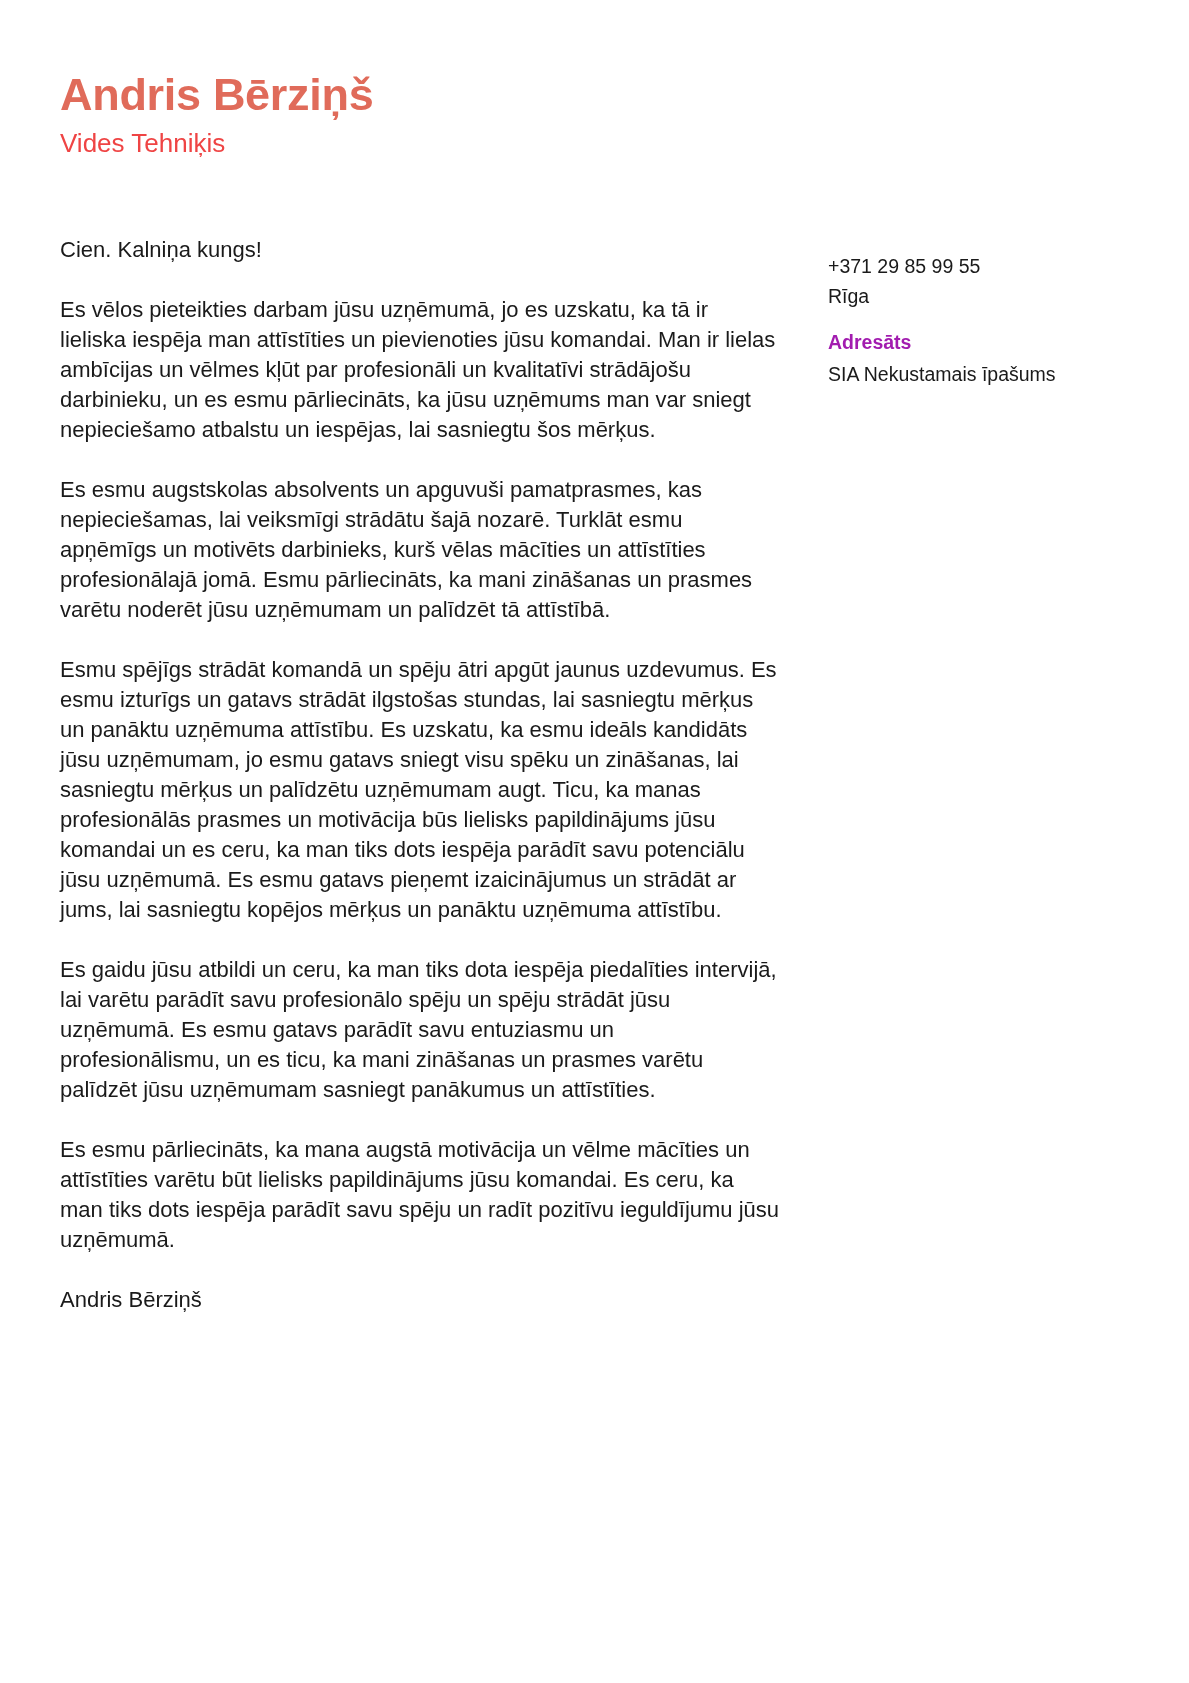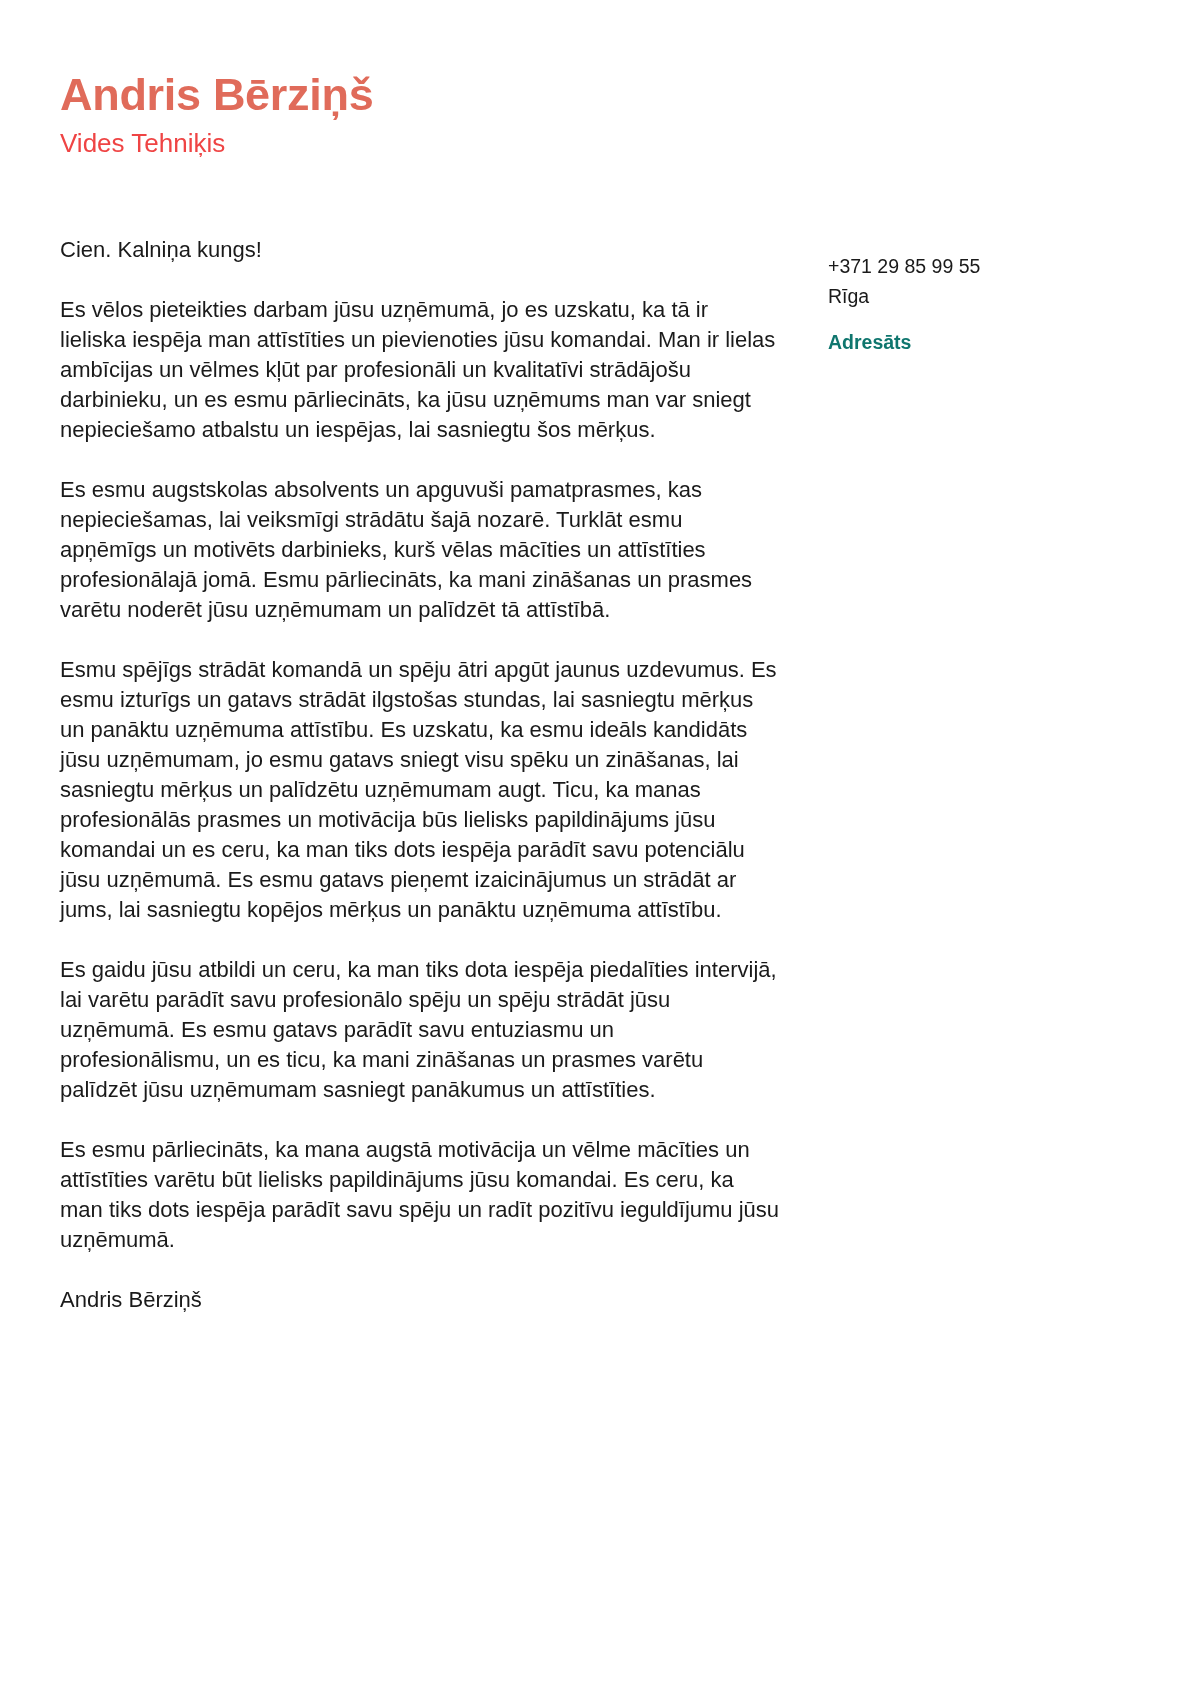--- a/index.html
+++ b/index.html
@@ -6,21 +6,21 @@
   body { width: 1189px; height: 1683px; position: relative; overflow: hidden;
          font-family: "Liberation Sans", "DejaVu Sans", sans-serif; color: #1a1a1a; }
   .name { position: absolute; left: 60px; top: 68px; font-size: 45px; font-weight: bold;
           color: #E06B5A; letter-spacing: -0.3px; margin: 0; line-height: 54px; }
   .title { position: absolute; left: 60px; top: 126px; font-size: 26px; color: #ef4444; margin: 0; line-height: 34px; }
   .letter { position: absolute; left: 60px; top: 207px; width: 720px; font-size: 22px; line-height: 30px; margin-top: 28px; }
   .letter p { margin: 0 0 30px 0; }
   .letter .closing { margin: 0; }
   .side { position: absolute; left: 828px; top: 207px; width: 330px; font-size: 19.5px; line-height: 30px; margin-top: 44px; }
   .side .line { display: block; }
-  .side .heading { display: block; margin-top: 14px; font-weight: bold; font-size: 19.5px; line-height: 34px; color: #0f766e; }
+  .side .heading { display: block; margin-top: 14px; font-weight: bold; font-size: 19.5px; line-height: 34px; color: #a21caf; }
 </style>
 </head>
 <body>
 
 <h1 class="name">Andris Bērziņš</h1>
 <div class="title">Vides Tehniķis</div>
 
 <div class="letter">
   <p>Cien. Kalniņa kungs!</p>
   <p>Es vēlos pieteikties darbam jūsu uzņēmumā, jo es uzskatu, ka tā ir lieliska iespēja man attīstīties un pievienoties jūsu komandai. Man ir lielas ambīcijas un vēlmes kļūt par profesionāli un kvalitatīvi strādājošu darbinieku, un es esmu pārliecināts, ka jūsu uzņēmums man var sniegt nepieciešamo atbalstu un iespējas, lai sasniegtu šos mērķus.</p>
@@ -28,13 +28,14 @@
   <p>Esmu spējīgs strādāt komandā un spēju ātri apgūt jaunus uzdevumus. Es esmu izturīgs un gatavs strādāt ilgstošas stundas, lai sasniegtu mērķus un panāktu uzņēmuma attīstību. Es uzskatu, ka esmu ideāls kandidāts jūsu uzņēmumam, jo esmu gatavs sniegt visu spēku un zināšanas, lai sasniegtu mērķus un palīdzētu uzņēmumam augt. Ticu, ka manas profesionālās prasmes un motivācija būs lielisks papildinājums jūsu komandai un es ceru, ka man tiks dots iespēja parādīt savu potenciālu jūsu uzņēmumā. Es esmu gatavs pieņemt izaicinājumus un strādāt ar jums, lai sasniegtu kopējos mērķus un panāktu uzņēmuma attīstību.</p>
   <p>Es gaidu jūsu atbildi un ceru, ka man tiks dota iespēja piedalīties intervijā, lai varētu parādīt savu profesionālo spēju un spēju strādāt jūsu uzņēmumā. Es esmu gatavs parādīt savu entuziasmu un profesionālismu, un es ticu, ka mani zināšanas un prasmes varētu palīdzēt jūsu uzņēmumam sasniegt panākumus un attīstīties.</p>
   <p>Es esmu pārliecināts, ka mana augstā motivācija un vēlme mācīties un attīstīties varētu būt lielisks papildinājums jūsu komandai. Es ceru, ka man tiks dots iespēja parādīt savu spēju un radīt pozitīvu ieguldījumu jūsu uzņēmumā.</p>
   <div class="closing">Andris Bērziņš</div>
 </div>
 
 <div class="side">
   <span class="line">+371 29 85 99 55</span>
   <span class="line">Rīga</span>
   <span class="heading">Adresāts</span>
+  <span class="line">SIA Nekustamais īpašums</span>
 </div>
 
 </body></html>

